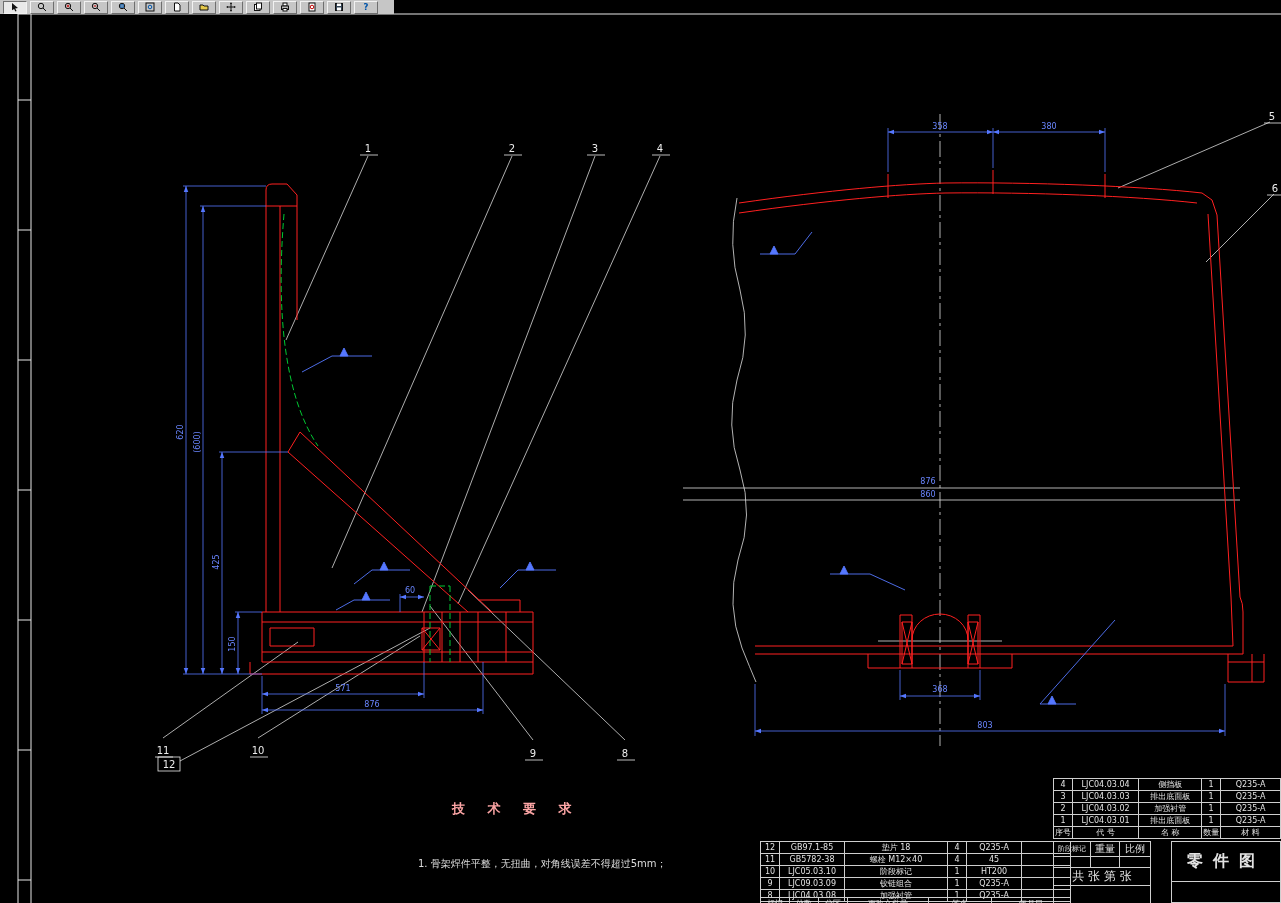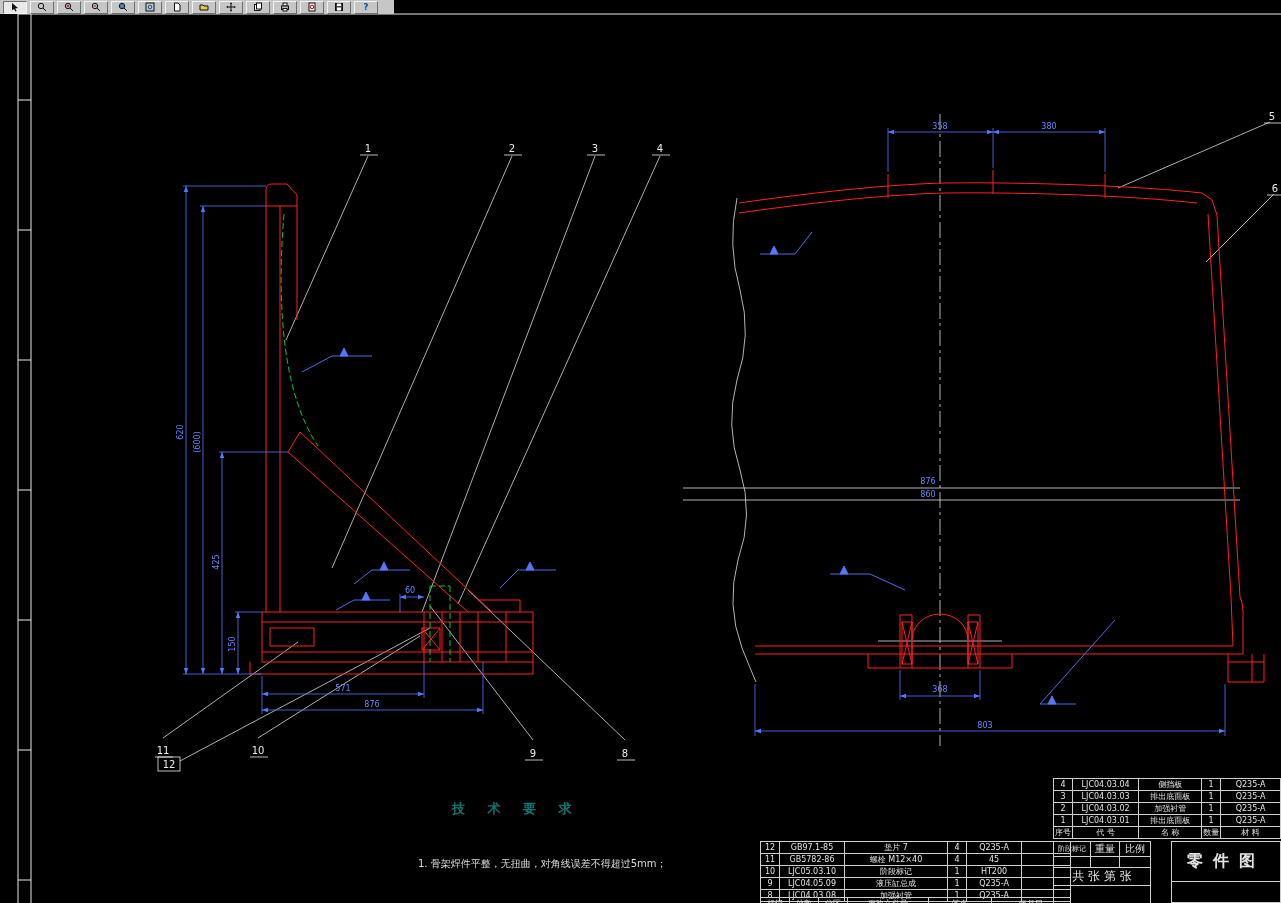--- a/index.html
+++ b/index.html
@@ -16,21 +16,21 @@
     width:22px;height:11px;background:#c6c6c6;flex:0 0 auto;
     border:1px solid;border-color:#f2f2f2 #6f6f6f #6f6f6f #f2f2f2;
     display:flex;align-items:center;justify-content:center;
   }
   .tbtn.pressed{background:#e9e9e9;border-color:#6f6f6f #f2f2f2 #f2f2f2 #6f6f6f;}
   .tbtn svg{width:10px;height:10px;display:block;}
   
   #cad{position:absolute;left:0;top:0;}
   
   .tech-title{
-    position:absolute;left:452px;top:800px;color:#0f766e;font-size:13px;
+    position:absolute;left:452px;top:800px;color:#fca5a5;font-size:13px;
     letter-spacing:9px;font-weight:bold;white-space:pre;
   }
   .tech-lines{
     position:absolute;left:418px;top:826px;color:#dcdcdc;font-size:10px;
     line-height:15px;white-space:pre;
   }
   
   .tb{position:absolute;color:#e3e3e3;}
   .tb table{border-collapse:collapse;table-layout:fixed;font-size:8px;color:#e3e3e3;}
   .tb td{
@@ -394,45 +394,45 @@
   </tbody>
     </table>
 </div>
 
 <div class="tb" id="parts-lower">
   <table>
     <tbody>
         <tr>
       <td style="width:16px">12</td>
       <td style="width:62px">GB97.1-85</td>
-      <td style="width:100px">垫片 7</td>
+      <td style="width:100px">垫片 18</td>
       <td style="width:16px">4</td>
       <td style="width:52px">Q235-A</td>
       <td style="width:46px"></td>
     </tr>
     <tr>
       <td>11</td>
-      <td>GB5782-86</td>
+      <td>GB5782-38</td>
       <td>螺栓 M12×40</td>
       <td>4</td>
       <td>45</td>
       <td></td>
     </tr>
     <tr>
       <td>10</td>
       <td>LJC05.03.10</td>
       <td>阶段标记</td>
       <td>1</td>
       <td>HT200</td>
       <td></td>
     </tr>
     <tr>
       <td>9</td>
-      <td>LJC04.05.09</td>
-      <td>液压缸总成</td>
+      <td>LJC09.03.09</td>
+      <td>铰链组合</td>
       <td>1</td>
       <td>Q235-A</td>
       <td></td>
     </tr>
     <tr>
       <td>8</td>
       <td>LJC04.03.08</td>
       <td>加强衬管</td>
       <td>1</td>
       <td>Q235-A</td>

